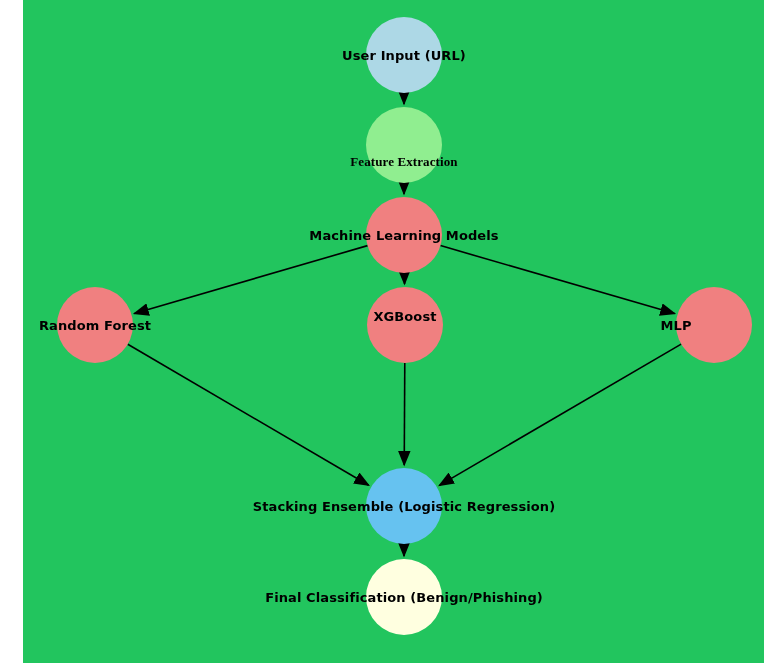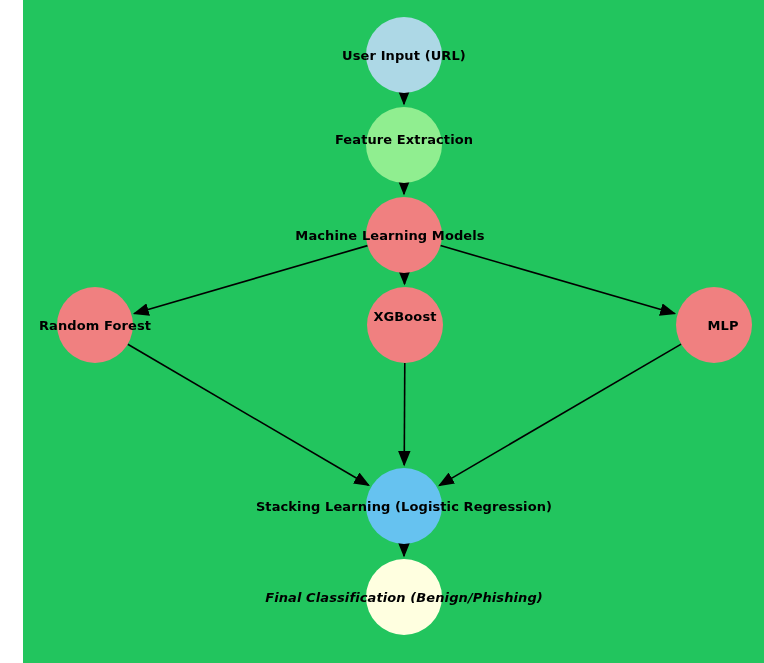--- a/index.html
+++ b/index.html
@@ -73,22 +73,22 @@
       <div class="node" style="left: 381px; top: 145px; width: 76px; height: 76px; background: rgb(144, 238, 144);"></div>
       <div class="node" style="left: 381px; top: 235px; width: 76px; height: 76px; background: rgb(240, 128, 128);"></div>
       <div class="node" style="left: 72px; top: 325px; width: 76px; height: 76px; background: rgb(240, 128, 128);"></div>
       <div class="node" style="left: 382px; top: 325px; width: 76px; height: 76px; background: rgb(240, 128, 128);"></div>
       <div class="node" style="left: 691px; top: 325px; width: 76px; height: 76px; background: rgb(240, 128, 128);"></div>
       <div class="node" style="left: 381px; top: 506px; width: 76px; height: 76px; background: rgb(102, 194, 240);"></div>
       <div class="node" style="left: 381px; top: 597px; width: 76px; height: 76px; background: rgb(255, 255, 224);"></div>
     </div>
   <div id="label-layer">
       <div class="node-label" style="left: 381px; top: 55px; color: rgb(0, 0, 0);">User Input (URL)</div>
-      <div class="node-label" style="left: 381px; top: 139px; color: rgb(0, 0, 0);">Feature Extraction</div>
-      <div class="node-label" style="left: 367px; top: 235px; color: rgb(0, 0, 0);">Machine Learning Models</div>
+      <div class="node-label" style="left: 381px; top: 162px; color: rgb(0, 0, 0); font-family: Liberation Serif, serif;">Feature Extraction</div>
+      <div class="node-label" style="left: 381px; top: 235px; color: rgb(0, 0, 0);">Machine Learning Models</div>
       <div class="node-label" style="left: 72px; top: 325px; color: rgb(0, 0, 0); text-align: right;">Random Forest</div>
       <div class="node-label" style="left: 382px; top: 316px; color: rgb(0, 0, 0);">XGBoost</div>
-      <div class="node-label" style="left: 700px; top: 325px; color: rgb(0, 0, 0);">MLP</div>
-      <div class="node-label" style="left: 381px; top: 506px; color: rgb(0, 0, 0);">Stacking Learning (Logistic Regression)</div>
-      <div class="node-label" style="left: 381px; top: 597px; color: rgb(0, 0, 0); font-style: italic;">Final Classification (Benign/Phishing)</div>
+      <div class="node-label" style="left: 653px; top: 325px; color: rgb(0, 0, 0);">MLP</div>
+      <div class="node-label" style="left: 381px; top: 506px; color: rgb(0, 0, 0);">Stacking Ensemble (Logistic Regression)</div>
+      <div class="node-label" style="left: 381px; top: 597px; color: rgb(0, 0, 0);">Final Classification (Benign/Phishing)</div>
     </div>
 
 </div>
 
 </body></html>

